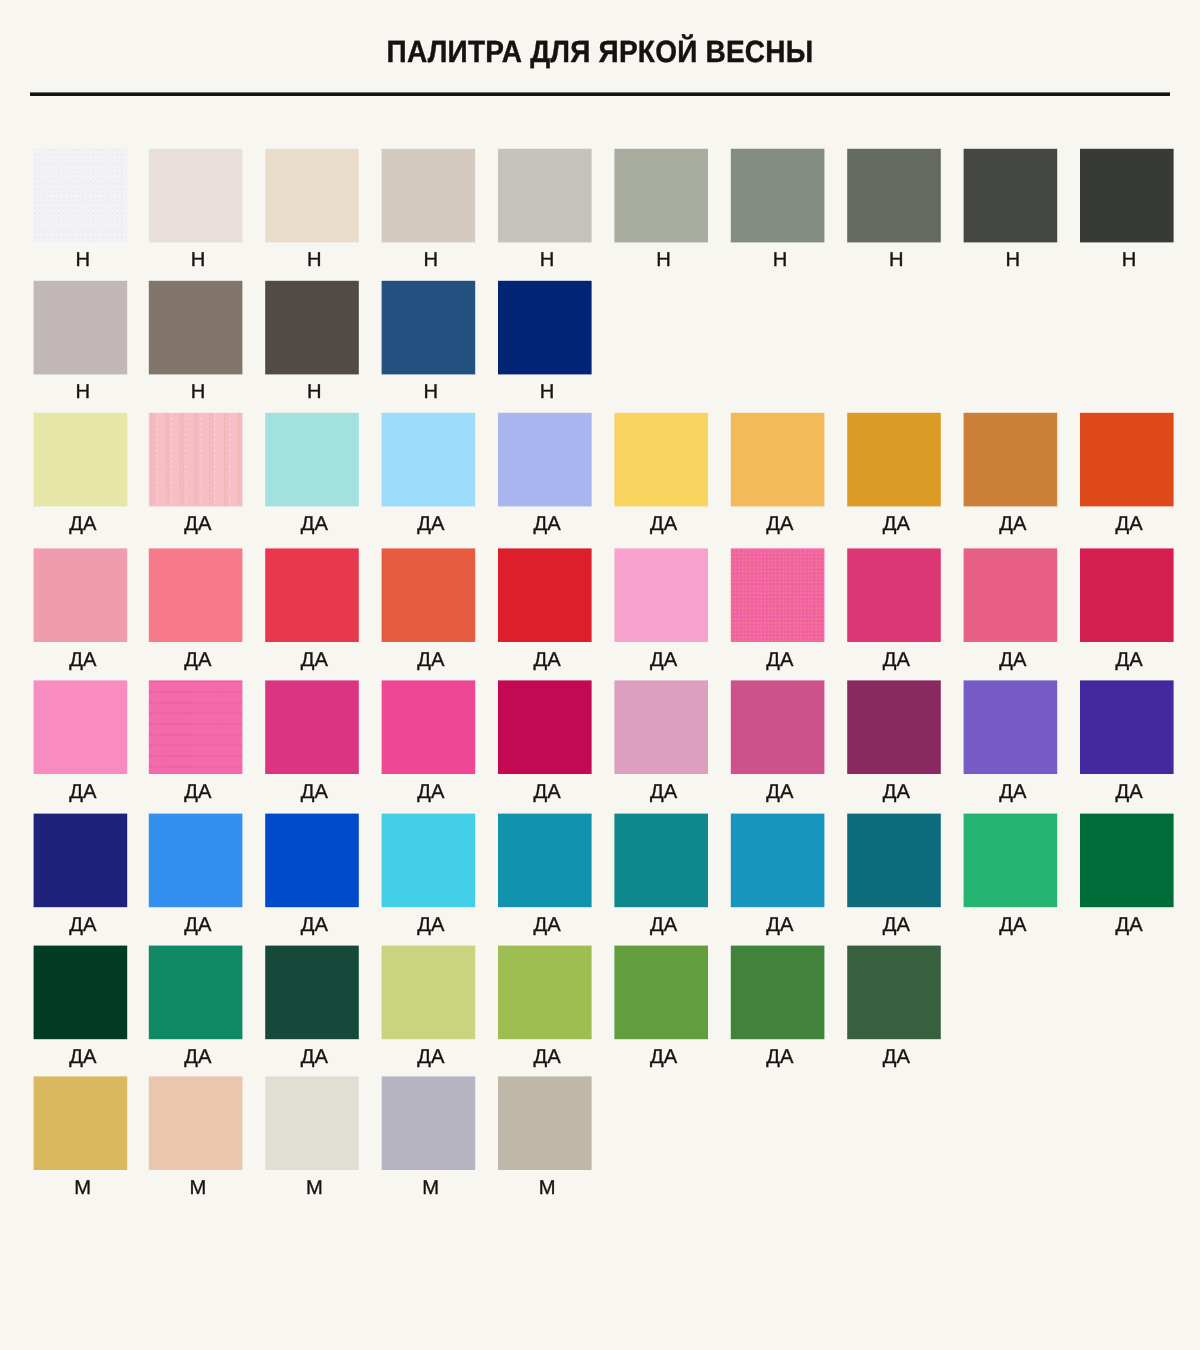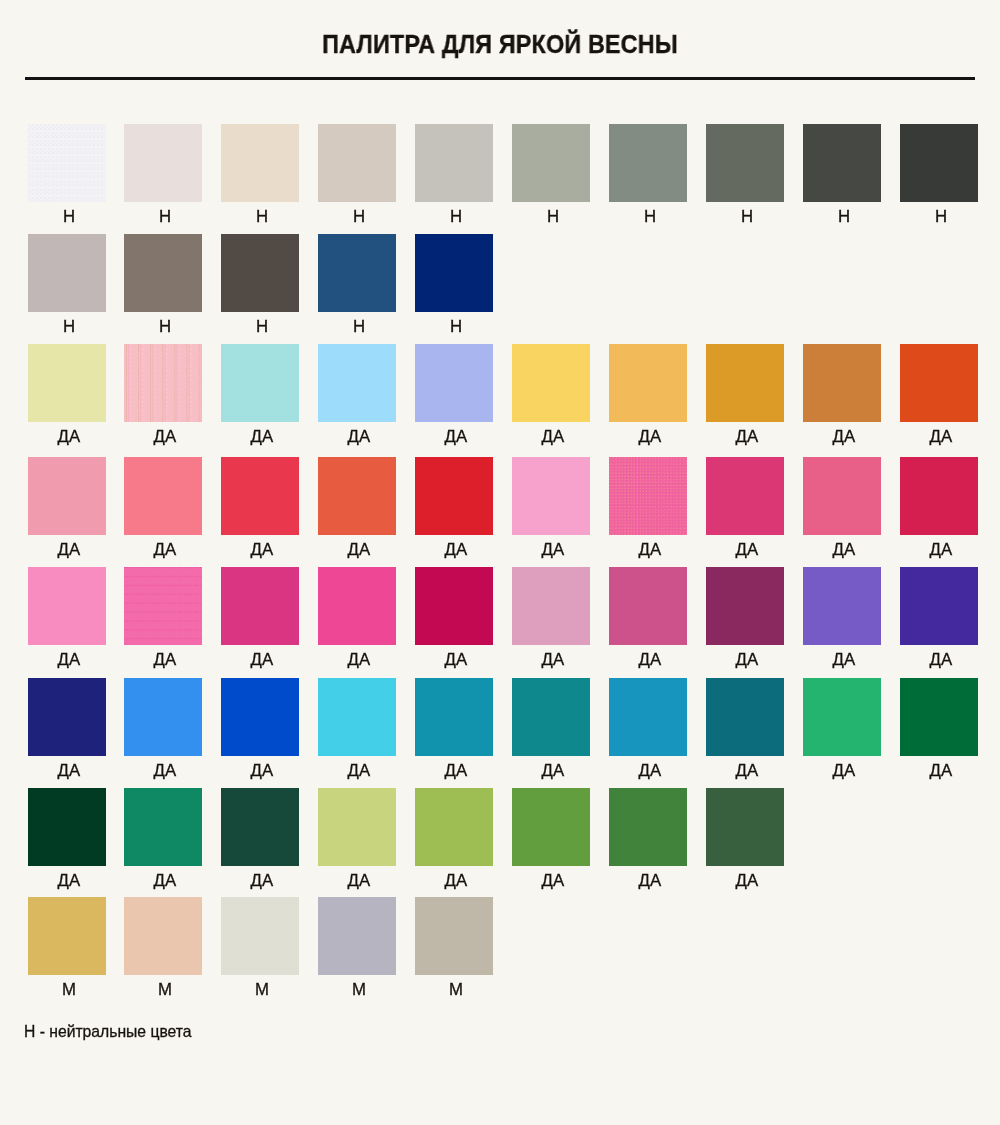--- a/index.html
+++ b/index.html
@@ -357,15 +357,14 @@
       <div class="sw-cell" style="left: 318px; top: 897px; width: 78px;">
         <div class="sw-chip" style="background: rgb(181, 180, 192);"></div>
         <div class="sw-label">М</div>
       </div>
       <div class="sw-cell" style="left: 415px; top: 897px; width: 78px;">
         <div class="sw-chip" style="background: rgb(191, 183, 168);"></div>
         <div class="sw-label">М</div>
       </div>
     </div>
   <div class="legend" id="legend">
-      <div class="legend-line">Н - нейтральные цвета</div>
     </div>
 </div>
 
 </body></html>

